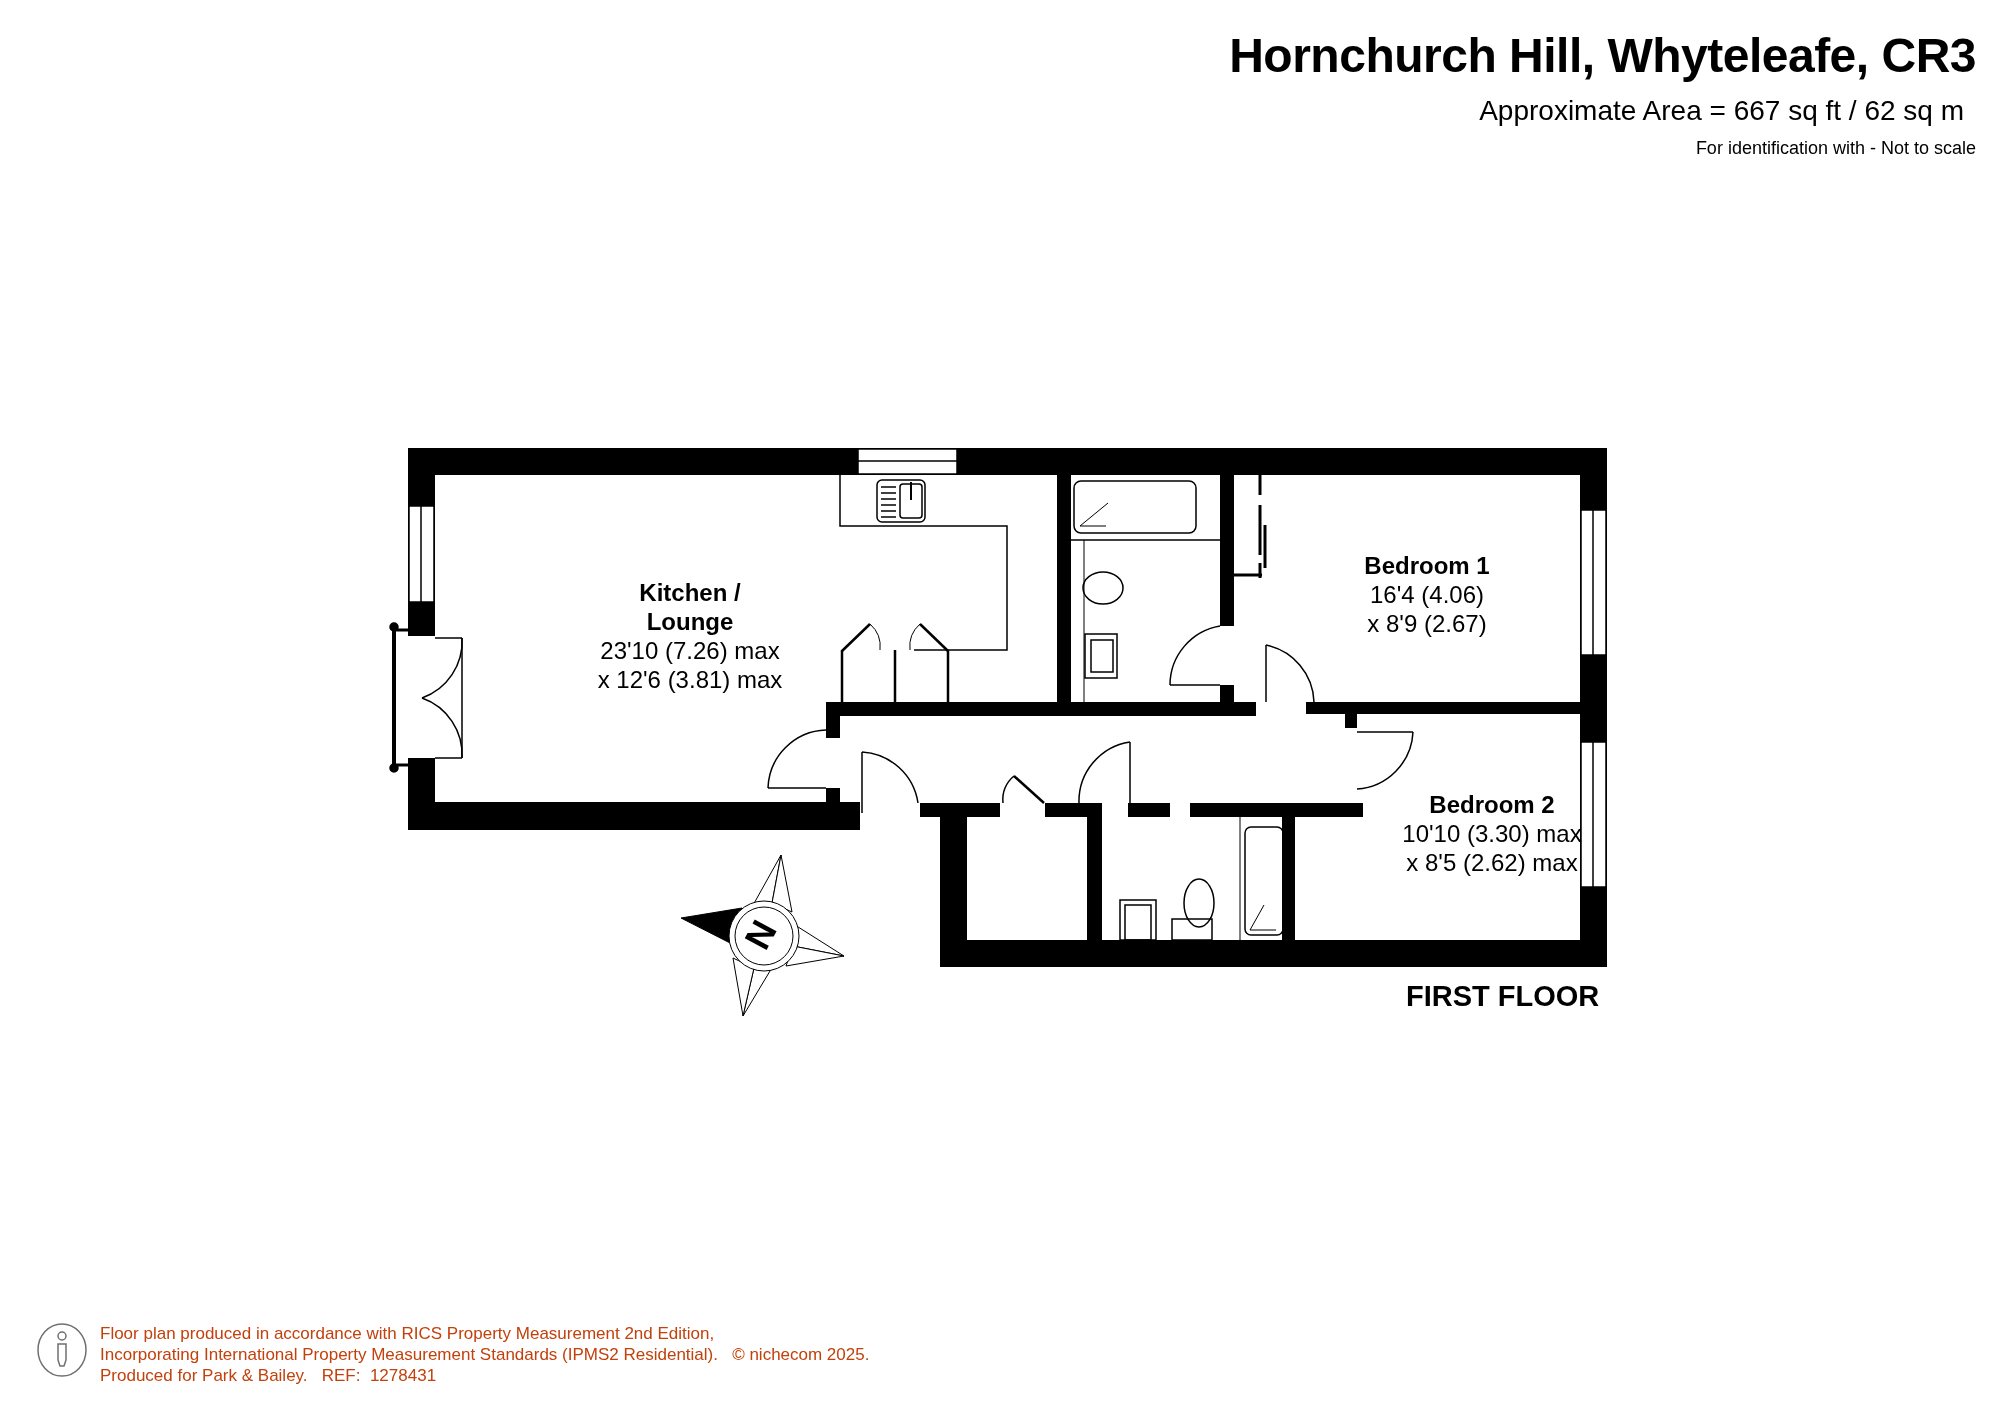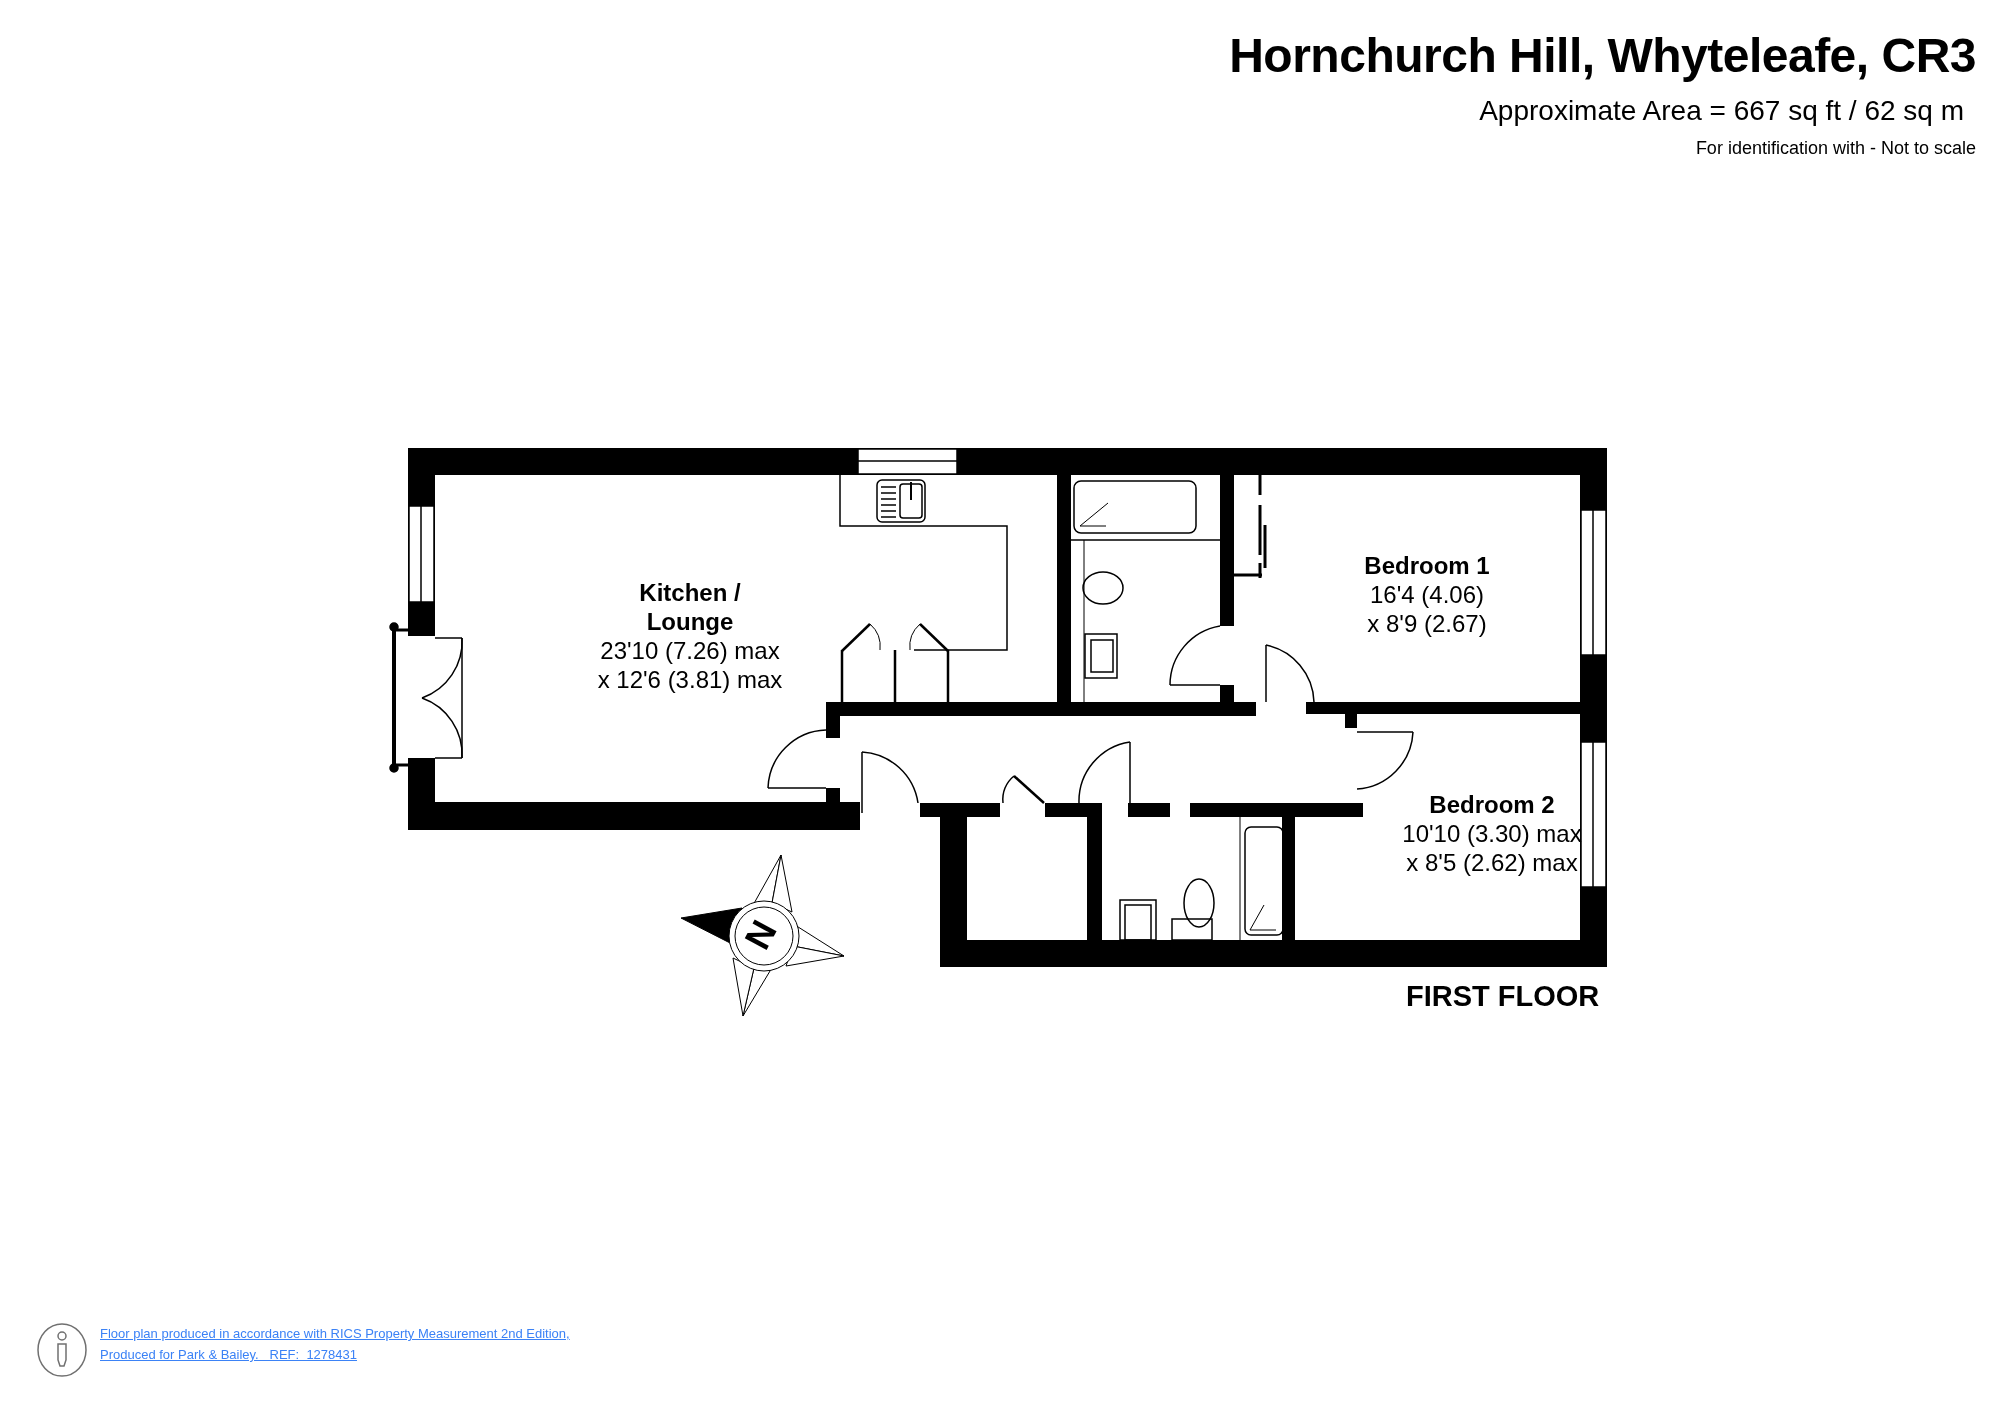--- a/index.html
+++ b/index.html
@@ -7,21 +7,21 @@
          font-family:"Liberation Sans", sans-serif; color:#000; }
   .abs { position:absolute; }
   .title { right:24px; top:28px; font-size:48px; font-weight:bold; letter-spacing:-0.5px; white-space:nowrap; }
   .area { right:36px; top:95px; font-size:28px; white-space:nowrap; }
   .note { right:24px; top:138px; font-size:18px; white-space:nowrap; }
   svg.plan { position:absolute; left:0; top:0; }
   .room-label { position:absolute; text-align:center; font-size:24px; line-height:29px; white-space:nowrap; transform:translateX(-50%); }
   .room-label .name { font-weight:bold; display:block; }
   .room-label .dim { display:block; }
   .floor-label { position:absolute; left:1406px; top:980px; font-size:29px; font-weight:bold; white-space:nowrap; }
-  .footer { position:absolute; left:100px; top:1323px; font-size:13px; line-height:21px; color:#3b82f6; white-space:nowrap;text-decoration:underline; }
+  .footer { position:absolute; left:100px; top:1323px; font-size:17px; line-height:21px; color:#c2410c; white-space:nowrap; }
   .footer-icon { position:absolute; left:34px; top:1322px; }
 </style>
 </head>
 <body>
 
 <div class="abs title">Hornchurch Hill, Whyteleafe, CR3</div>
 <div class="abs area">Approximate Area = 667 sq ft / 62 sq m</div>
 <div class="abs note">For identification with - Not to scale</div>
 
 <svg class="plan" width="2000" height="1414" viewBox="0 0 2000 1414" xmlns="http://www.w3.org/2000/svg">
@@ -198,14 +198,15 @@
 
 <div class="floor-label">FIRST FLOOR</div>
 
 <svg class="footer-icon" width="56" height="56" viewBox="0 0 56 56">
   <ellipse cx="28" cy="28" rx="24" ry="26" fill="none" stroke="#707070" stroke-width="1.5"></ellipse>
   <circle cx="28" cy="14" r="4" fill="none" stroke="#707070" stroke-width="1.5"></circle>
   <path d="M24 22 L32 22 L32 38 L30 44 L26 44 L24 38 Z" fill="none" stroke="#707070" stroke-width="1.5"></path>
 </svg>
 <div class="footer">
   <div>Floor plan produced in accordance with RICS Property Measurement 2nd Edition,</div>
+  <div style="white-space:pre;">Incorporating International Property Measurement Standards (IPMS2 Residential).   © nichecom 2025.</div>
   <div style="white-space:pre;">Produced for Park &amp; Bailey.   REF:  1278431</div>
 </div>
 
 </body></html>

